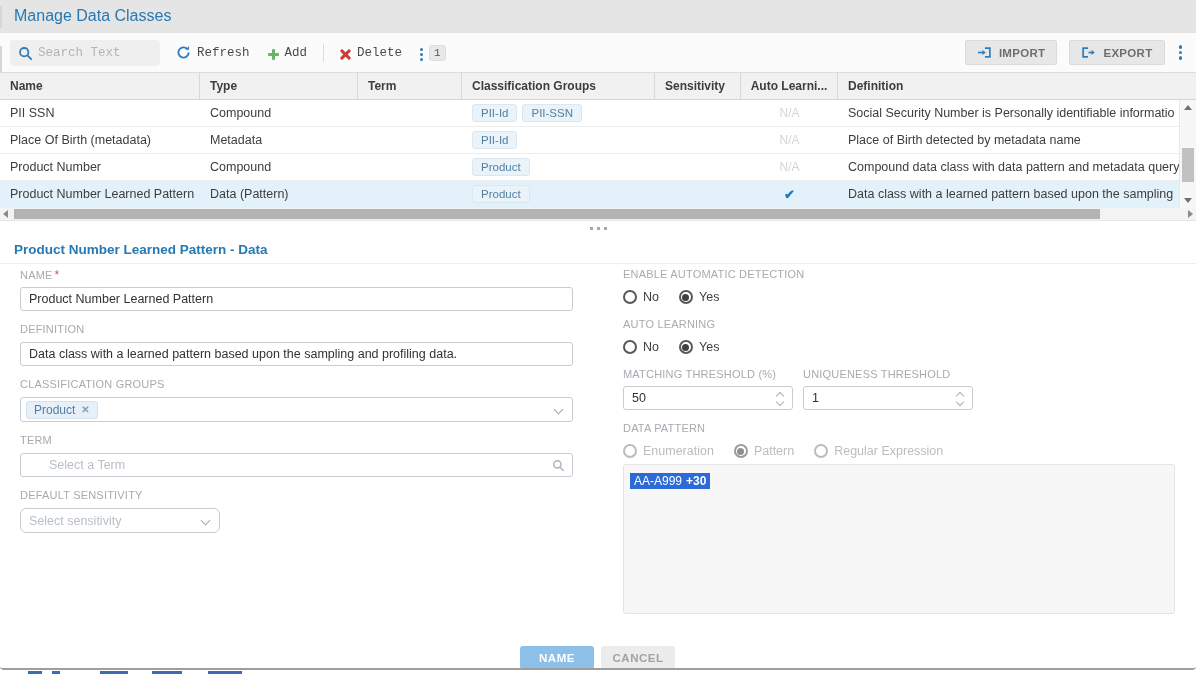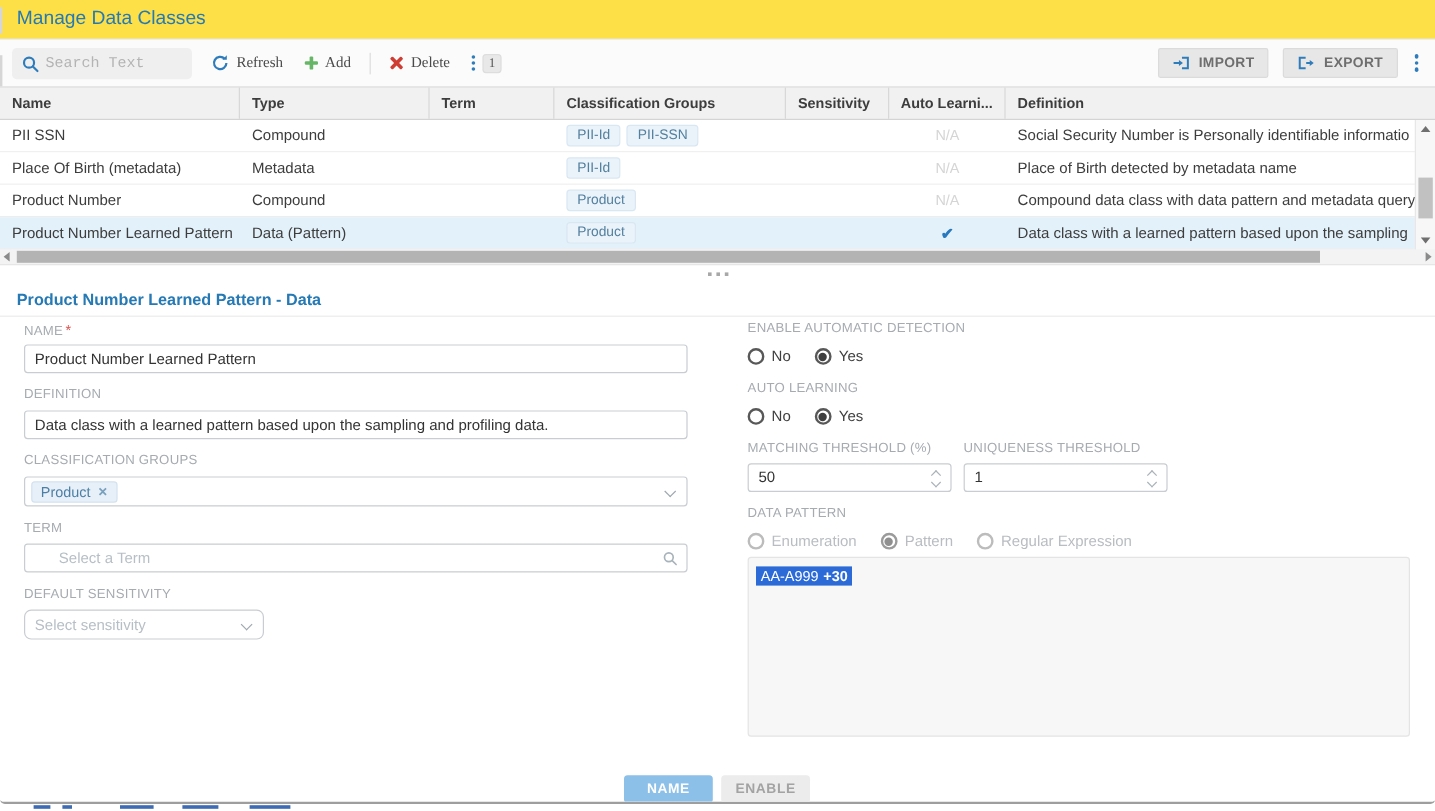--- a/index.html
+++ b/index.html
@@ -1,29 +1,29 @@
 <!DOCTYPE html>
 <html><head>
 <meta charset="utf-8">
 <style>
   * { margin:0; padding:0; box-sizing:border-box; }
   html,body { width:1196px; height:676px; background:#fff; font-family:"Liberation Sans", sans-serif; overflow:hidden; }
   .dialog { position:relative; width:1196px; height:670px; background:#fff; border-bottom:2px solid #9e9e9e; border-radius:0 0 4px 4px; overflow:hidden; }
 
   
-  .titlebar { height:33px; display:flex; align-items:center; padding-left:14px; border-bottom:1px solid #e3e3e3; background:#fde047; }
+  .titlebar { height:33px; display:flex; align-items:center; padding-left:14px; border-bottom:1px solid #e3e3e3; background:#e5e5e5; }
   .title { font-size:16px; color:#2579b4; }
 
   
   .toolbar { height:39px; display:flex; align-items:center; background:#fbfbfb; padding:0 12px 0 10px; gap:14px; }
   .searchbox { position:relative; width:150px; height:26px; background:#efefef; border-radius:4px;font-family:Liberation Mono, monospace; }
   .searchbox svg { position:absolute; left:8px; top:6px; }
   .searchbox input { position:absolute; left:28px; top:0; width:116px; height:26px; border:0; background:transparent; outline:none; font-size:12.5px; color:#444; font-family:inherit; }
   .searchbox input::placeholder { color:#b4b4b4; }
-  .tbtn { display:inline-flex; align-items:center; gap:6px; background:none; border:0; font-family:Liberation Serif, serif; font-size:12.5px; color:#4a4a4a; cursor:pointer; padding:4px 2px; }
+  .tbtn { display:inline-flex; align-items:flex-end; gap:6px; background:none; border:0; font-family:Liberation Mono, monospace; font-size:12.5px; color:#4a4a4a; cursor:pointer; padding:4px 2px; }
   .plusicon { position:relative; width:11px; height:11px; }
   .plusicon::before { content:""; position:absolute; left:4px; top:0; width:3px; height:11px; background:#67b567; border-radius:1px; }
   .plusicon::after  { content:""; position:absolute; left:0; top:4px; width:11px; height:3px; background:#67b567; border-radius:1px; }
   .xic { position:relative; width:11px; height:11px; }
   .xic::before, .xic::after { content:""; position:absolute; left:4px; top:-1px; width:3px; height:13px; background:#ce3c33; border-radius:1px; }
   .xic::before { transform:rotate(45deg); }
   .xic::after  { transform:rotate(-45deg); }
   .sep { width:1px; height:18px; background:#dcdcdc; }
   .kebab { display:inline-flex; flex-direction:column; gap:2px; }
   .kebab i { width:3px; height:3px; border-radius:50%; background:#2e7cbc; }
@@ -346,21 +346,21 @@
             <span>Regular Expression</span>
           </span>
       </div>
       <div class="patternbox">
         <span class="patchip"><span>AA-A999</span><b>+30</b></span>
       </div>
     </div>
 
     <div class="actions">
       <button class="btn save">NAME</button>
-      <button class="btn cancel">ENABLE</button>
+      <button class="btn cancel">CANCEL</button>
     </div>
   </div>
 </div>
 
 <div class="under-strip">
   <span class="frag" style="left:28px;width:14px;"></span>
   <span class="frag" style="left:52px;width:8px;"></span>
   <span class="frag" style="left:100px;width:28px;"></span>
   <span class="frag" style="left:152px;width:30px;"></span>
   <span class="frag" style="left:208px;width:34px;"></span>

